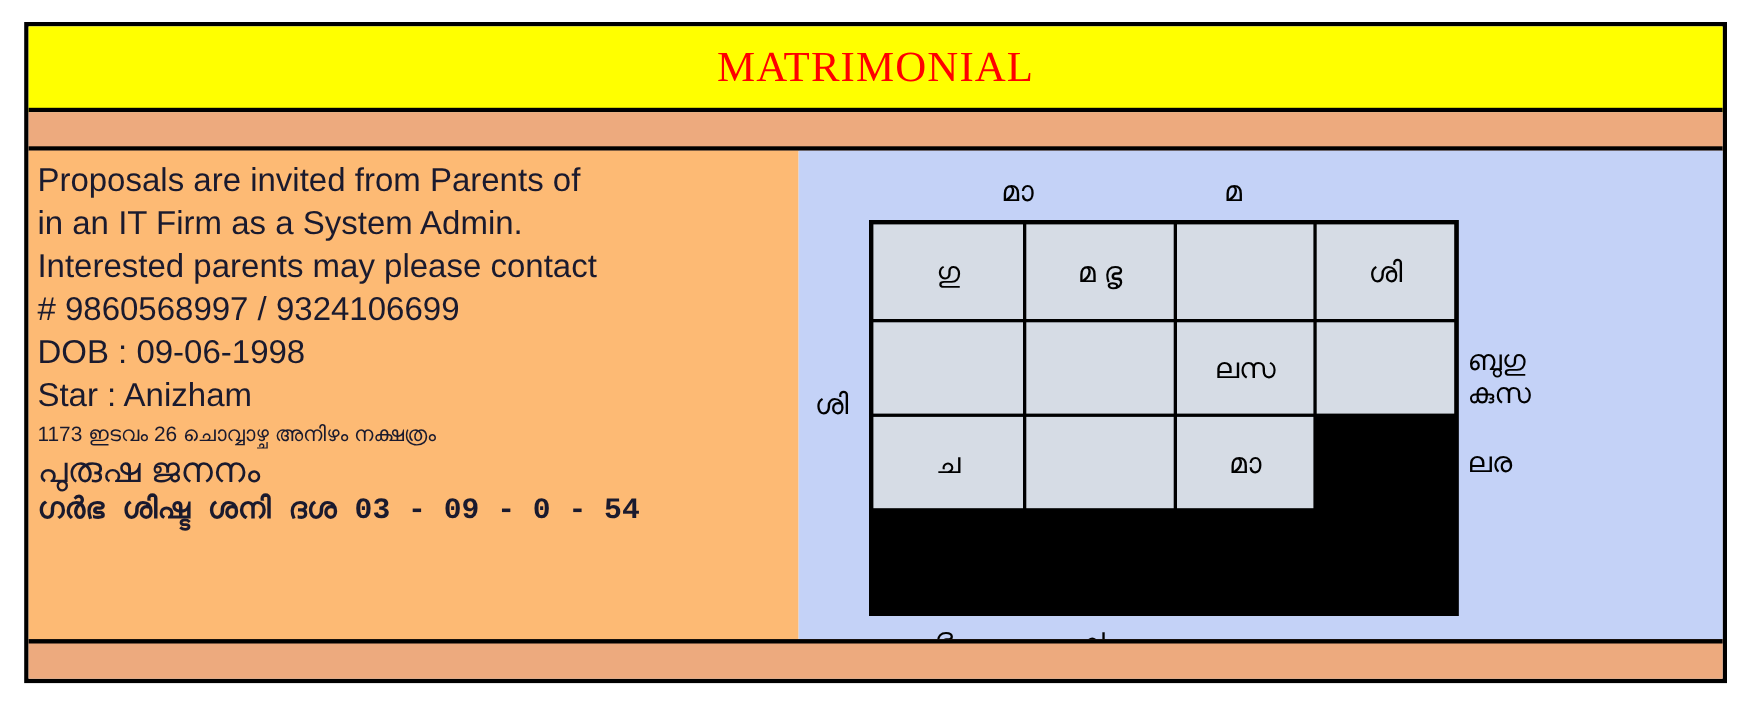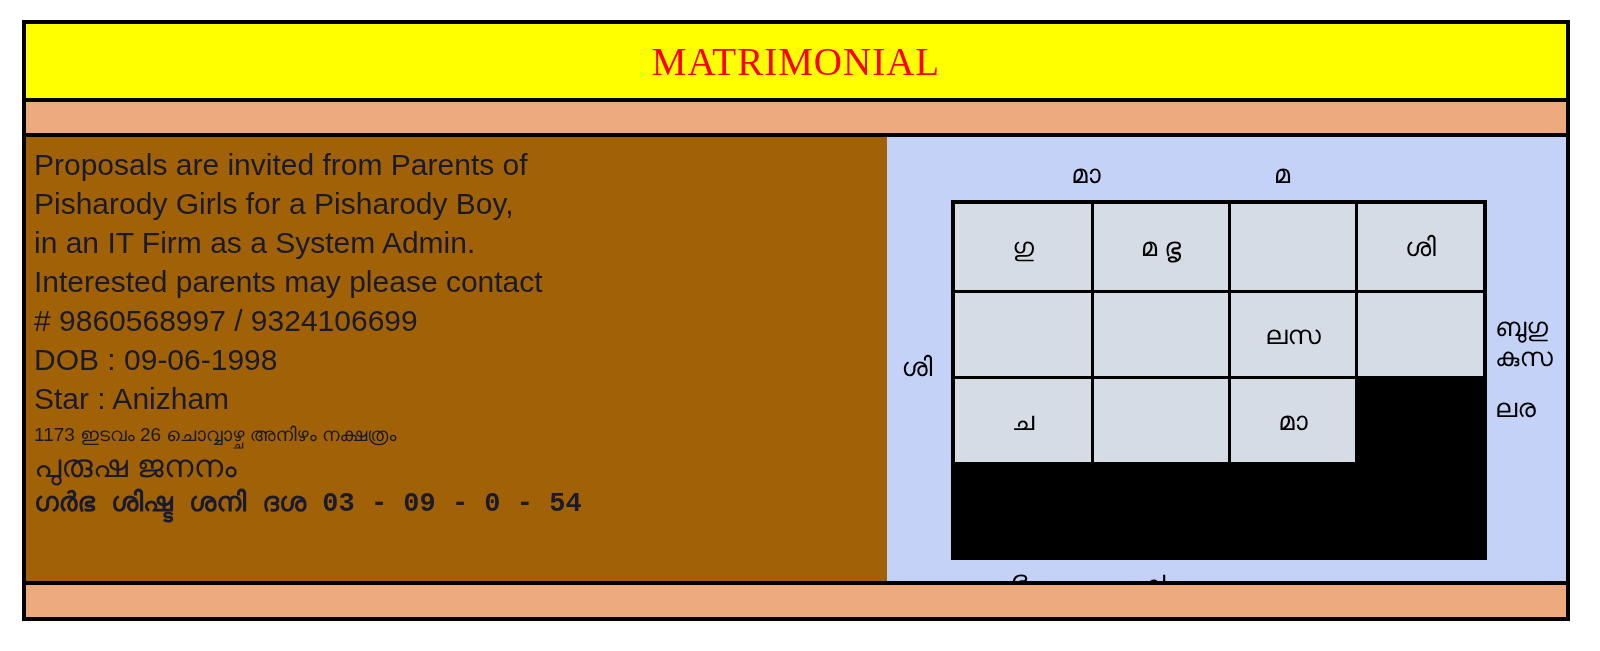--- a/index.html
+++ b/index.html
@@ -74,22 +74,22 @@
   
   .body-area {
     position: absolute;
     left: 0;
     top: 113px;
     right: 0;
     bottom: 36px;
     display: flex;
   }
   .left-panel {
-    width: 861px;
-    background: #a16207;
+    width: 700px;
+    background: #fdba74;
     position: relative;
     box-sizing: border-box;
     padding: 8px 0 0 8px;
   }
   .right-panel {
     flex: 1;
     background: #c4d2f7;
     position: relative;
     box-sizing: border-box;
   }
@@ -175,40 +175,39 @@
     font-weight: 500;
     line-height: 30px;
     text-align: center;
     white-space: pre-line;
     font-family: "Liberation Sans", sans-serif;
   }
   .lab-top-1 { left: 64px;  top: 22px; width: 270px; text-align: center; }
   .lab-top-2 { left: 330px; top: 22px; width: 130px; text-align: center; }
   .lab-left-1 { left: 0px;  top: 215px; width: 60px; text-align: center; }
   .lab-right-1 { left: 608px; top: 175px; width: 140px; text-align: left; }
-  .lab-right-2 { left: 608px; top: 256px; width: 140px; text-align: left; }
+  .lab-right-2 { left: 608px; top: 268px; width: 140px; text-align: left; }
   .lab-bot-1 { left: 64px;  top: 428px; width: 136px; text-align: center; }
   .lab-bot-2 { left: 200px; top: 428px; width: 134px; text-align: center; }
 </style>
 </head>
 <body>
 
 <div class="poster">
 
   <div class="title-banner">
     <div class="title-text">MATRIMONIAL</div>
   </div>
 
   <div class="strip-top"></div>
 
   <div class="body-area">
 
     <div class="left-panel">
       <div class="ad-line">Proposals are invited from Parents of</div>
-      <div class="ad-line">Pisharody Girls for a Pisharody Boy,</div>
       <div class="ad-line">in an IT Firm as a System Admin.</div>
       <div class="ad-line">Interested parents may please contact</div>
       <div class="ad-line"># 9860568997 / 9324106699</div>
       <div class="ad-line">DOB : 09-06-1998</div>
       <div class="ad-line">Star : Anizham</div>
       <div class="ad-line ml">1173 ഇടവം 26 ചൊവ്വാഴ്ച അനിഴം നക്ഷത്രം</div>
       <div class="ad-line ml2">പുരുഷ ജനനം</div>
       <div class="ad-line ml3">ഗർഭ ശിഷ്ട ശനി ദശ 03 - 09 - 0 - 54</div>
     </div>
 

